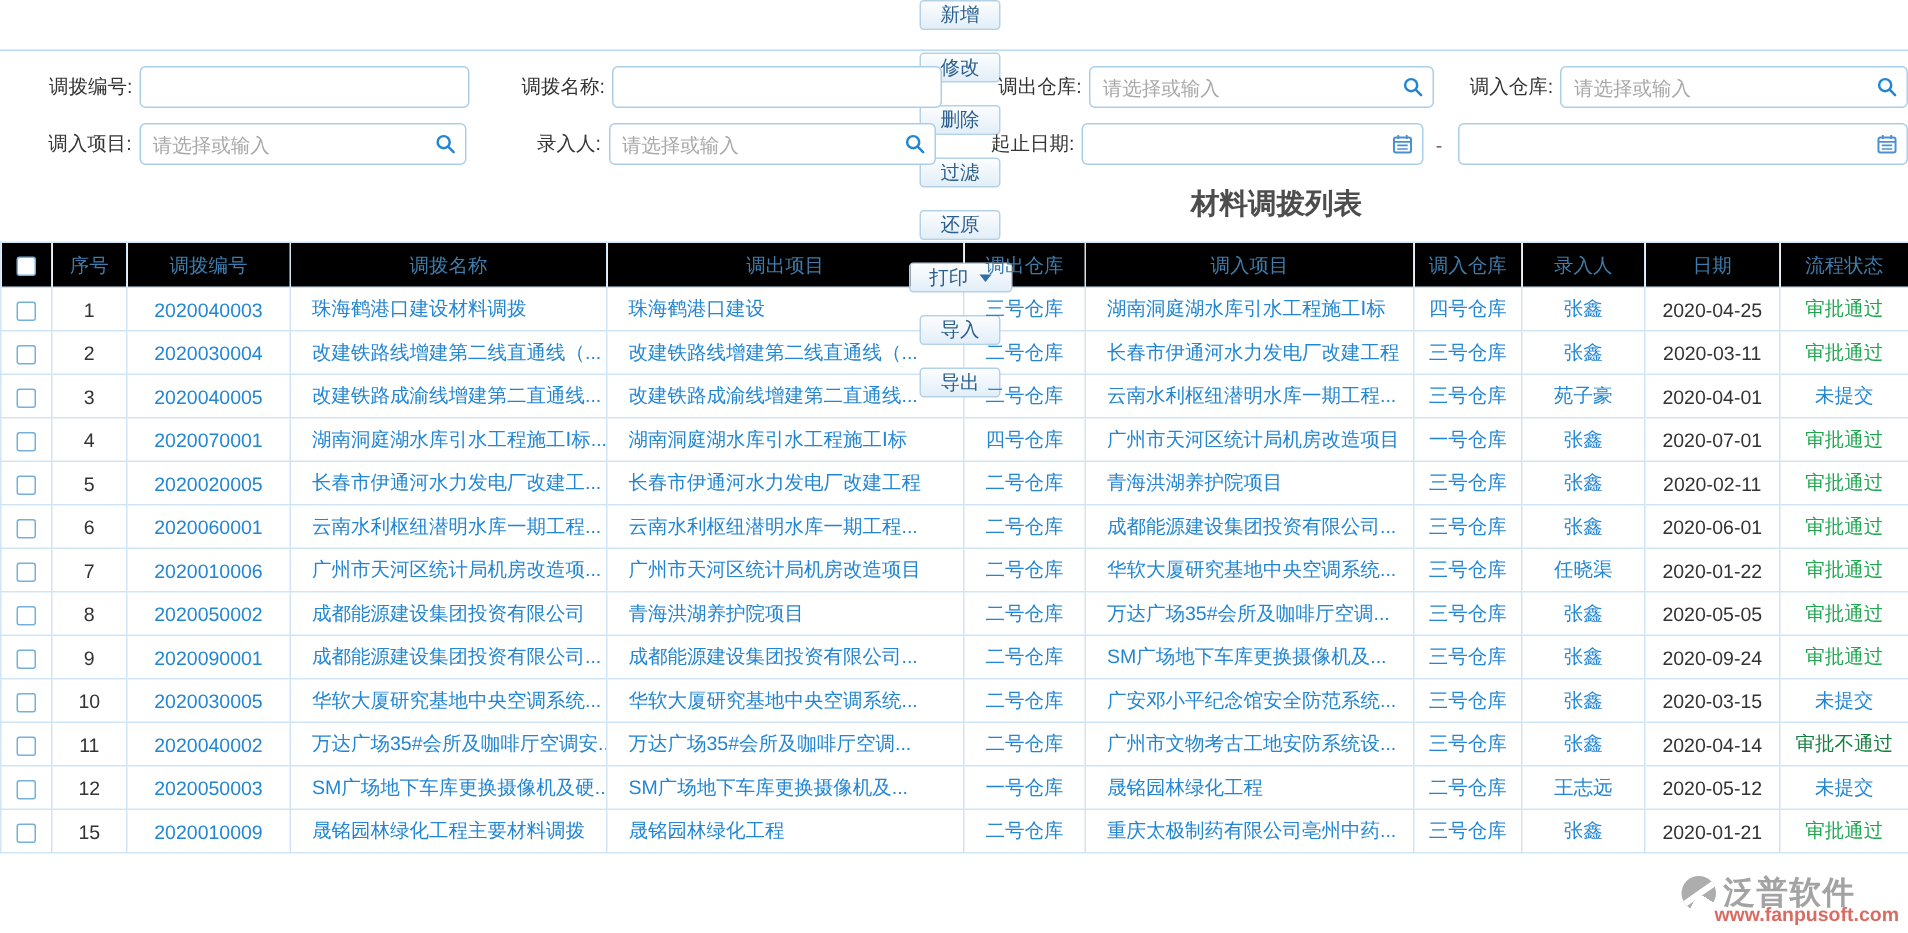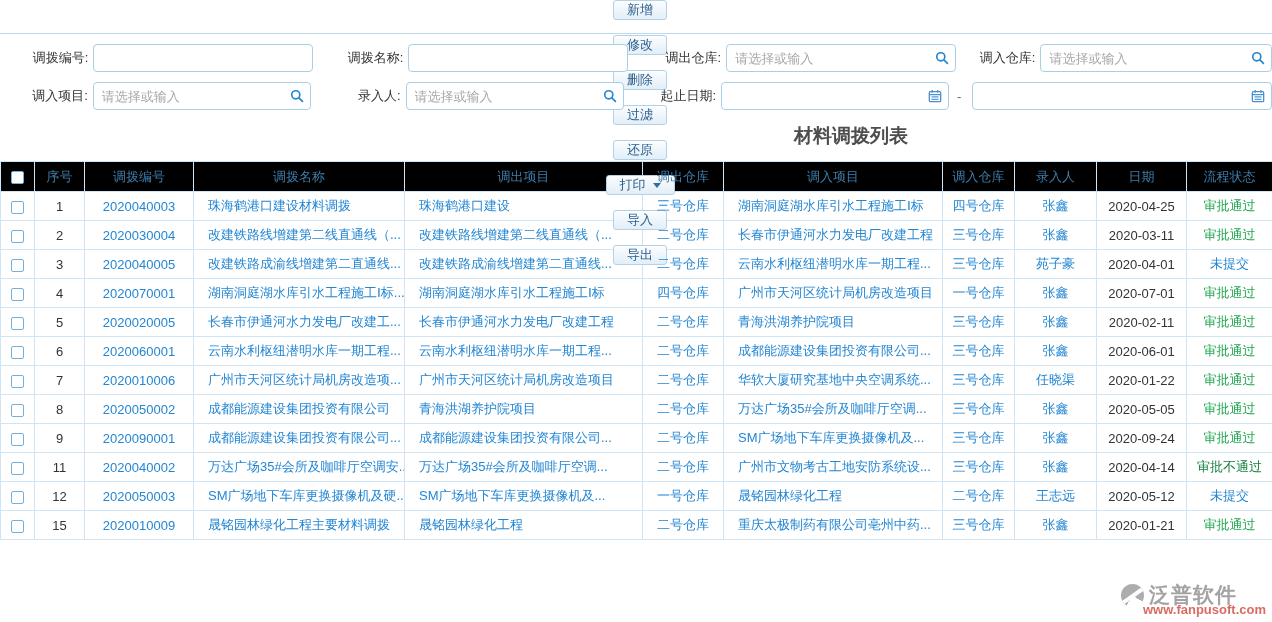--- a/index.html
+++ b/index.html
@@ -299,20 +299,33 @@
         <td class="c-blue left">成都能源建设集团投资有限公司...</td>
         <td class="c-blue">二号仓库</td>
         <td class="c-blue left">SM广场地下车库更换摄像机及...</td>
         <td class="c-blue">三号仓库</td>
         <td class="c-blue">张鑫</td>
         <td class="c-dark">2020-09-24</td>
         <td class="st-pass">审批通过</td>
       </tr>
       <tr>
         <td><span class="cb"></span></td>
+        <td class="c-dark">10</td>
+        <td class="c-link">2020030005</td>
+        <td class="c-blue left">华软大厦研究基地中央空调系统...</td>
+        <td class="c-blue left">华软大厦研究基地中央空调系统...</td>
+        <td class="c-blue">二号仓库</td>
+        <td class="c-blue left">广安邓小平纪念馆安全防范系统...</td>
+        <td class="c-blue">三号仓库</td>
+        <td class="c-blue">张鑫</td>
+        <td class="c-dark">2020-03-15</td>
+        <td class="st-unsubmitted">未提交</td>
+      </tr>
+      <tr>
+        <td><span class="cb"></span></td>
         <td class="c-dark">11</td>
         <td class="c-link">2020040002</td>
         <td class="c-blue left">万达广场35#会所及咖啡厅空调安...</td>
         <td class="c-blue left">万达广场35#会所及咖啡厅空调...</td>
         <td class="c-blue">二号仓库</td>
         <td class="c-blue left">广州市文物考古工地安防系统设...</td>
         <td class="c-blue">三号仓库</td>
         <td class="c-blue">张鑫</td>
         <td class="c-dark">2020-04-14</td>
         <td class="st-rejected">审批不通过</td>

